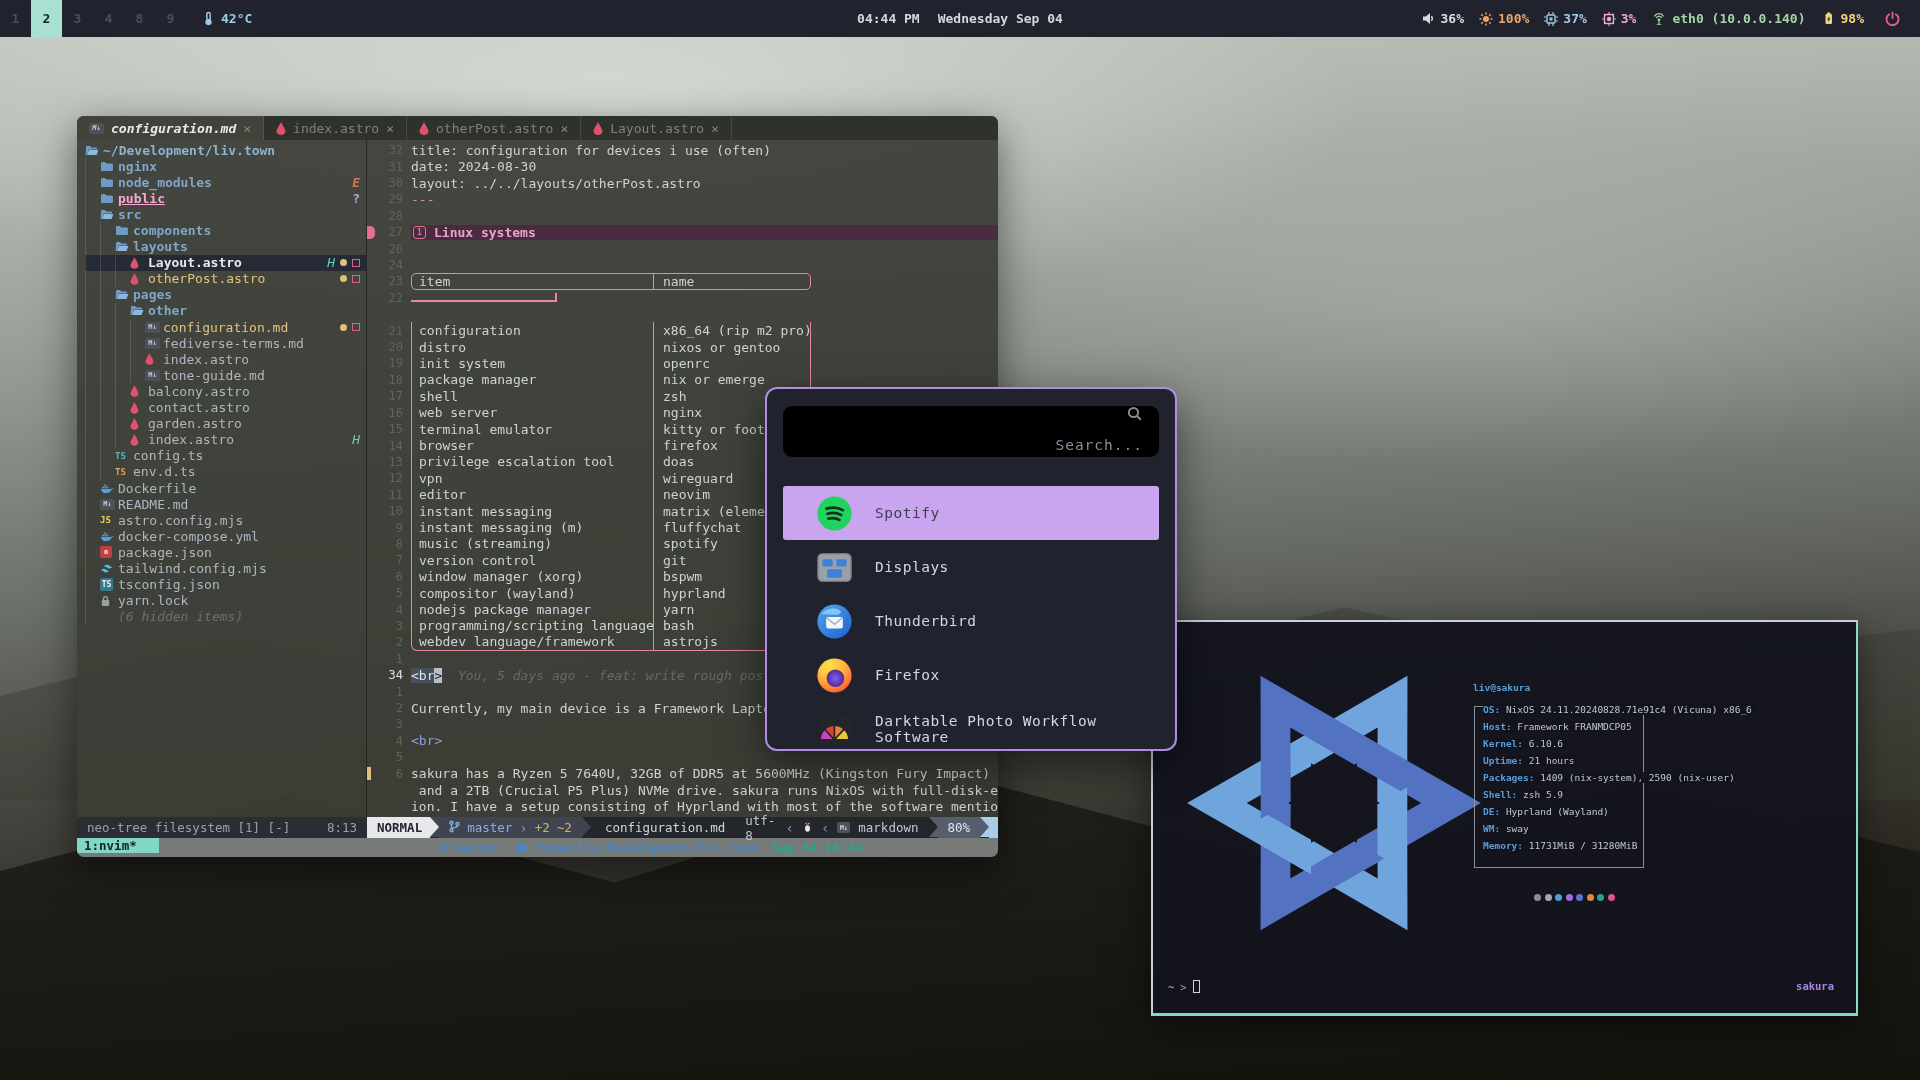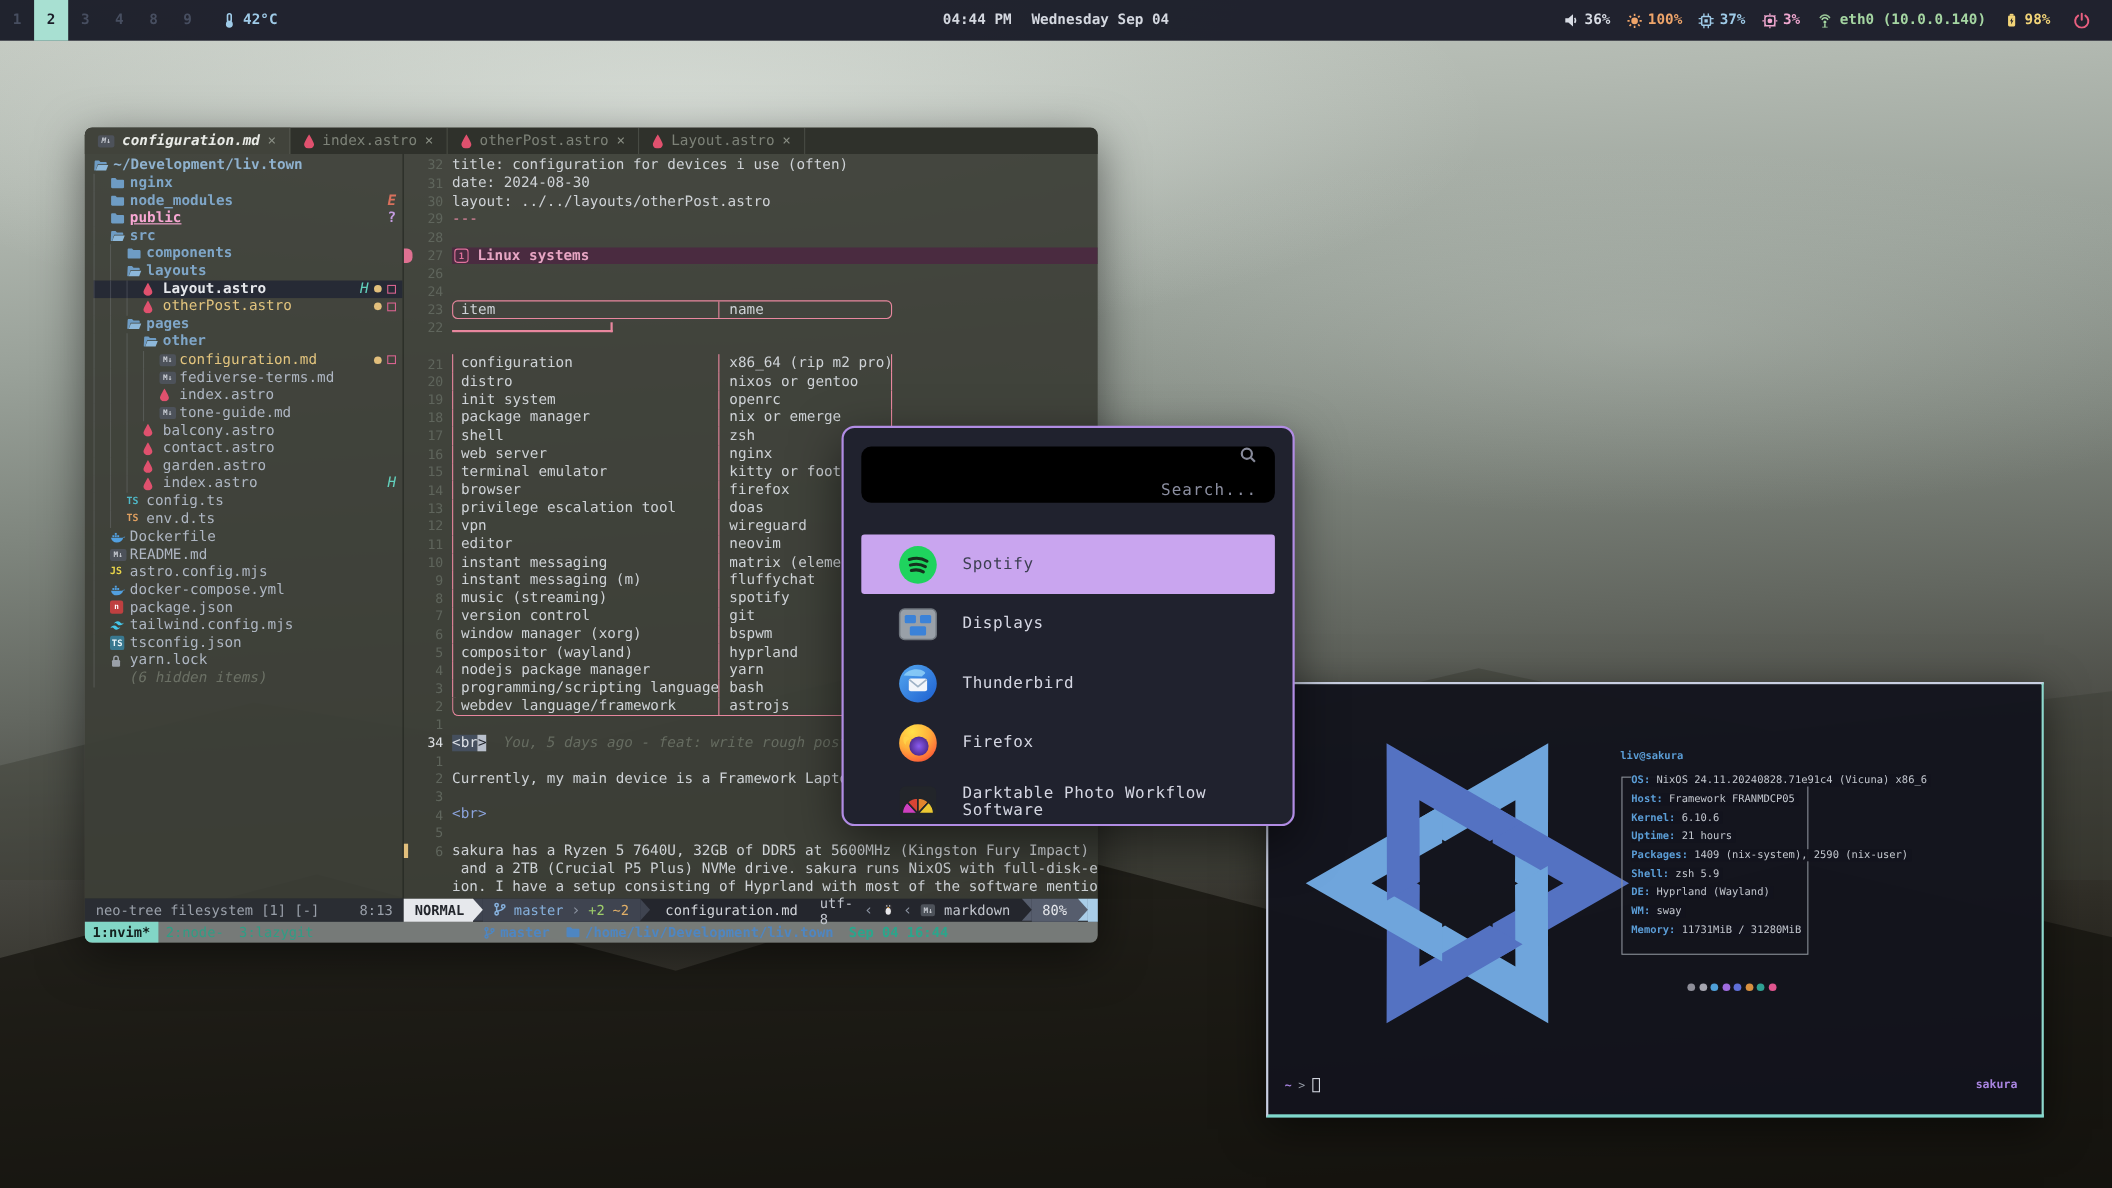--- a/index.html
+++ b/index.html
@@ -692,21 +692,21 @@
         <div class="chev chev3"></div>
         <div class="seg seg-pct">
             <span>80%</span>
           </div>
         <div class="chev chev4"></div>
         <div class="seg seg-pos"></div>
       </div>
     </div>
   </div>
   <div id="tmuxbar">
-    <div id="tmux-windows" style="display: flex; height: 100%;">
+    <div id="tmux-windows" style="display: flex; height: 100%; flex-direction: column;">
         <div class="twin active">1:nvim*</div>
         <div class="twin">2:node-</div>
         <div class="twin">3:lazygit</div>
       </div>
     <div id="tmux-right">
       <span class="tm-blue">
         <svg width="10" height="12" viewBox="0 0 11 13">
             <g stroke="#4e86c2" stroke-width="1.4" fill="none">
               <circle cx="2.5" cy="2.8" r="1.5"></circle>
               <circle cx="2.5" cy="10.2" r="1.5"></circle>

